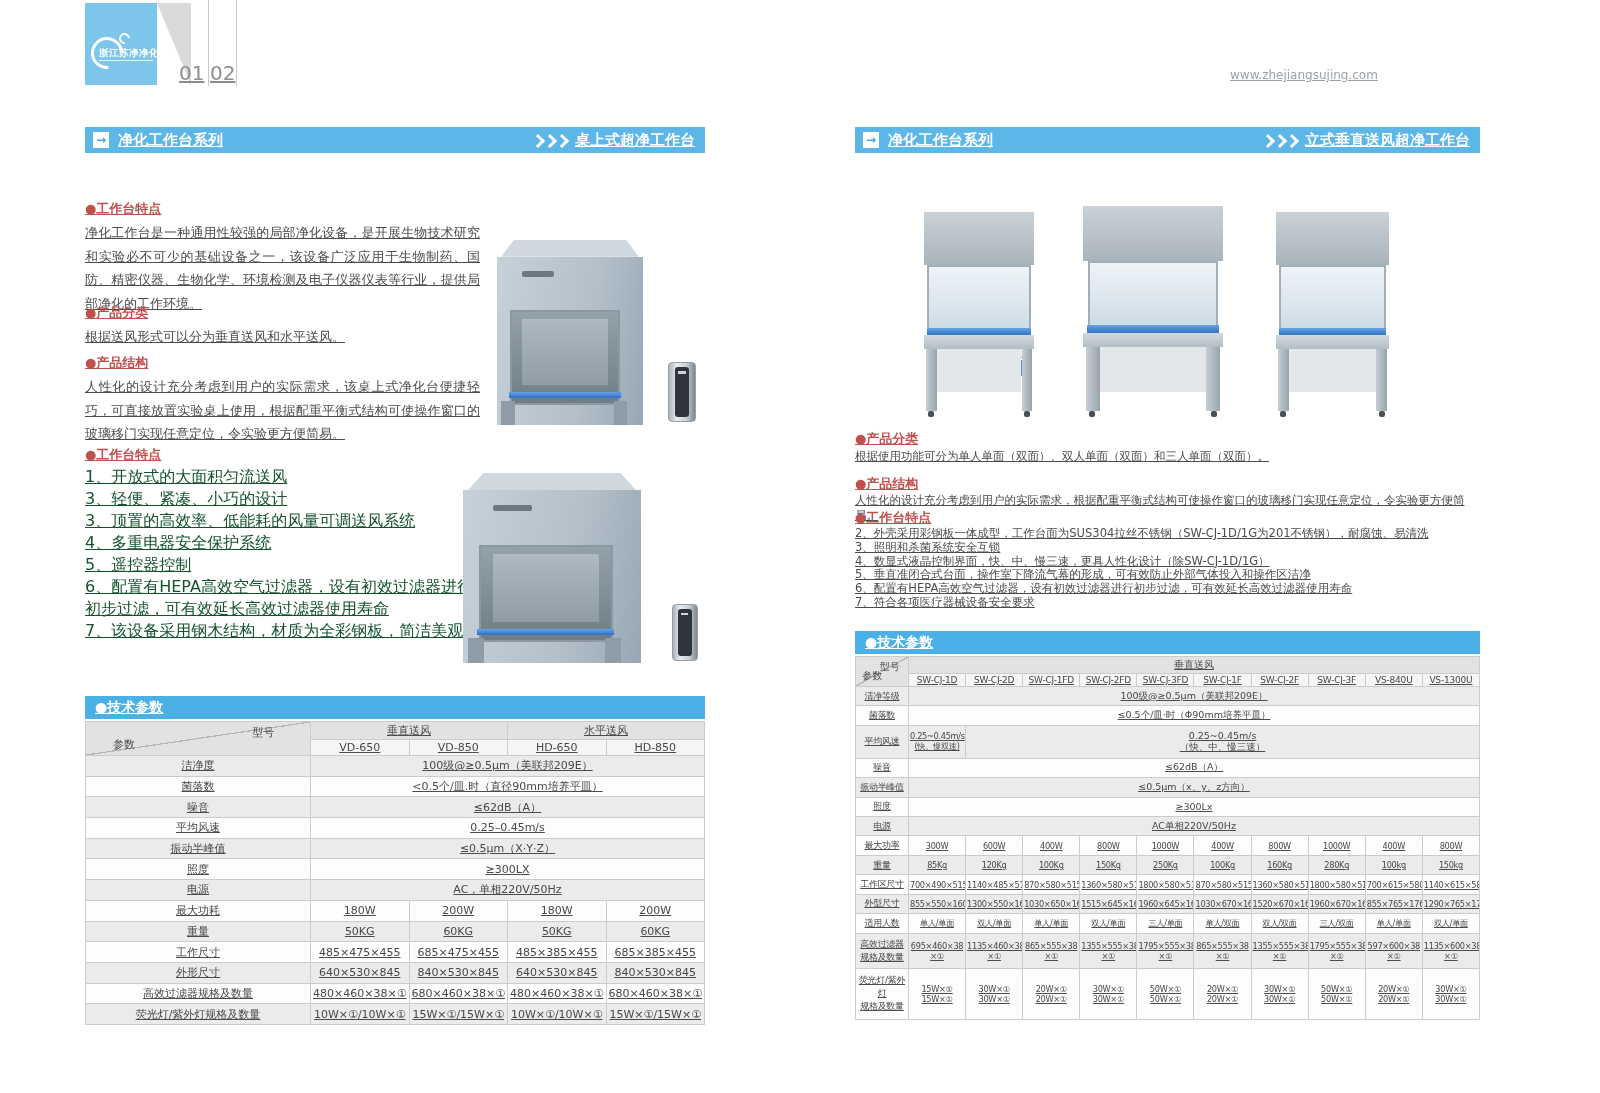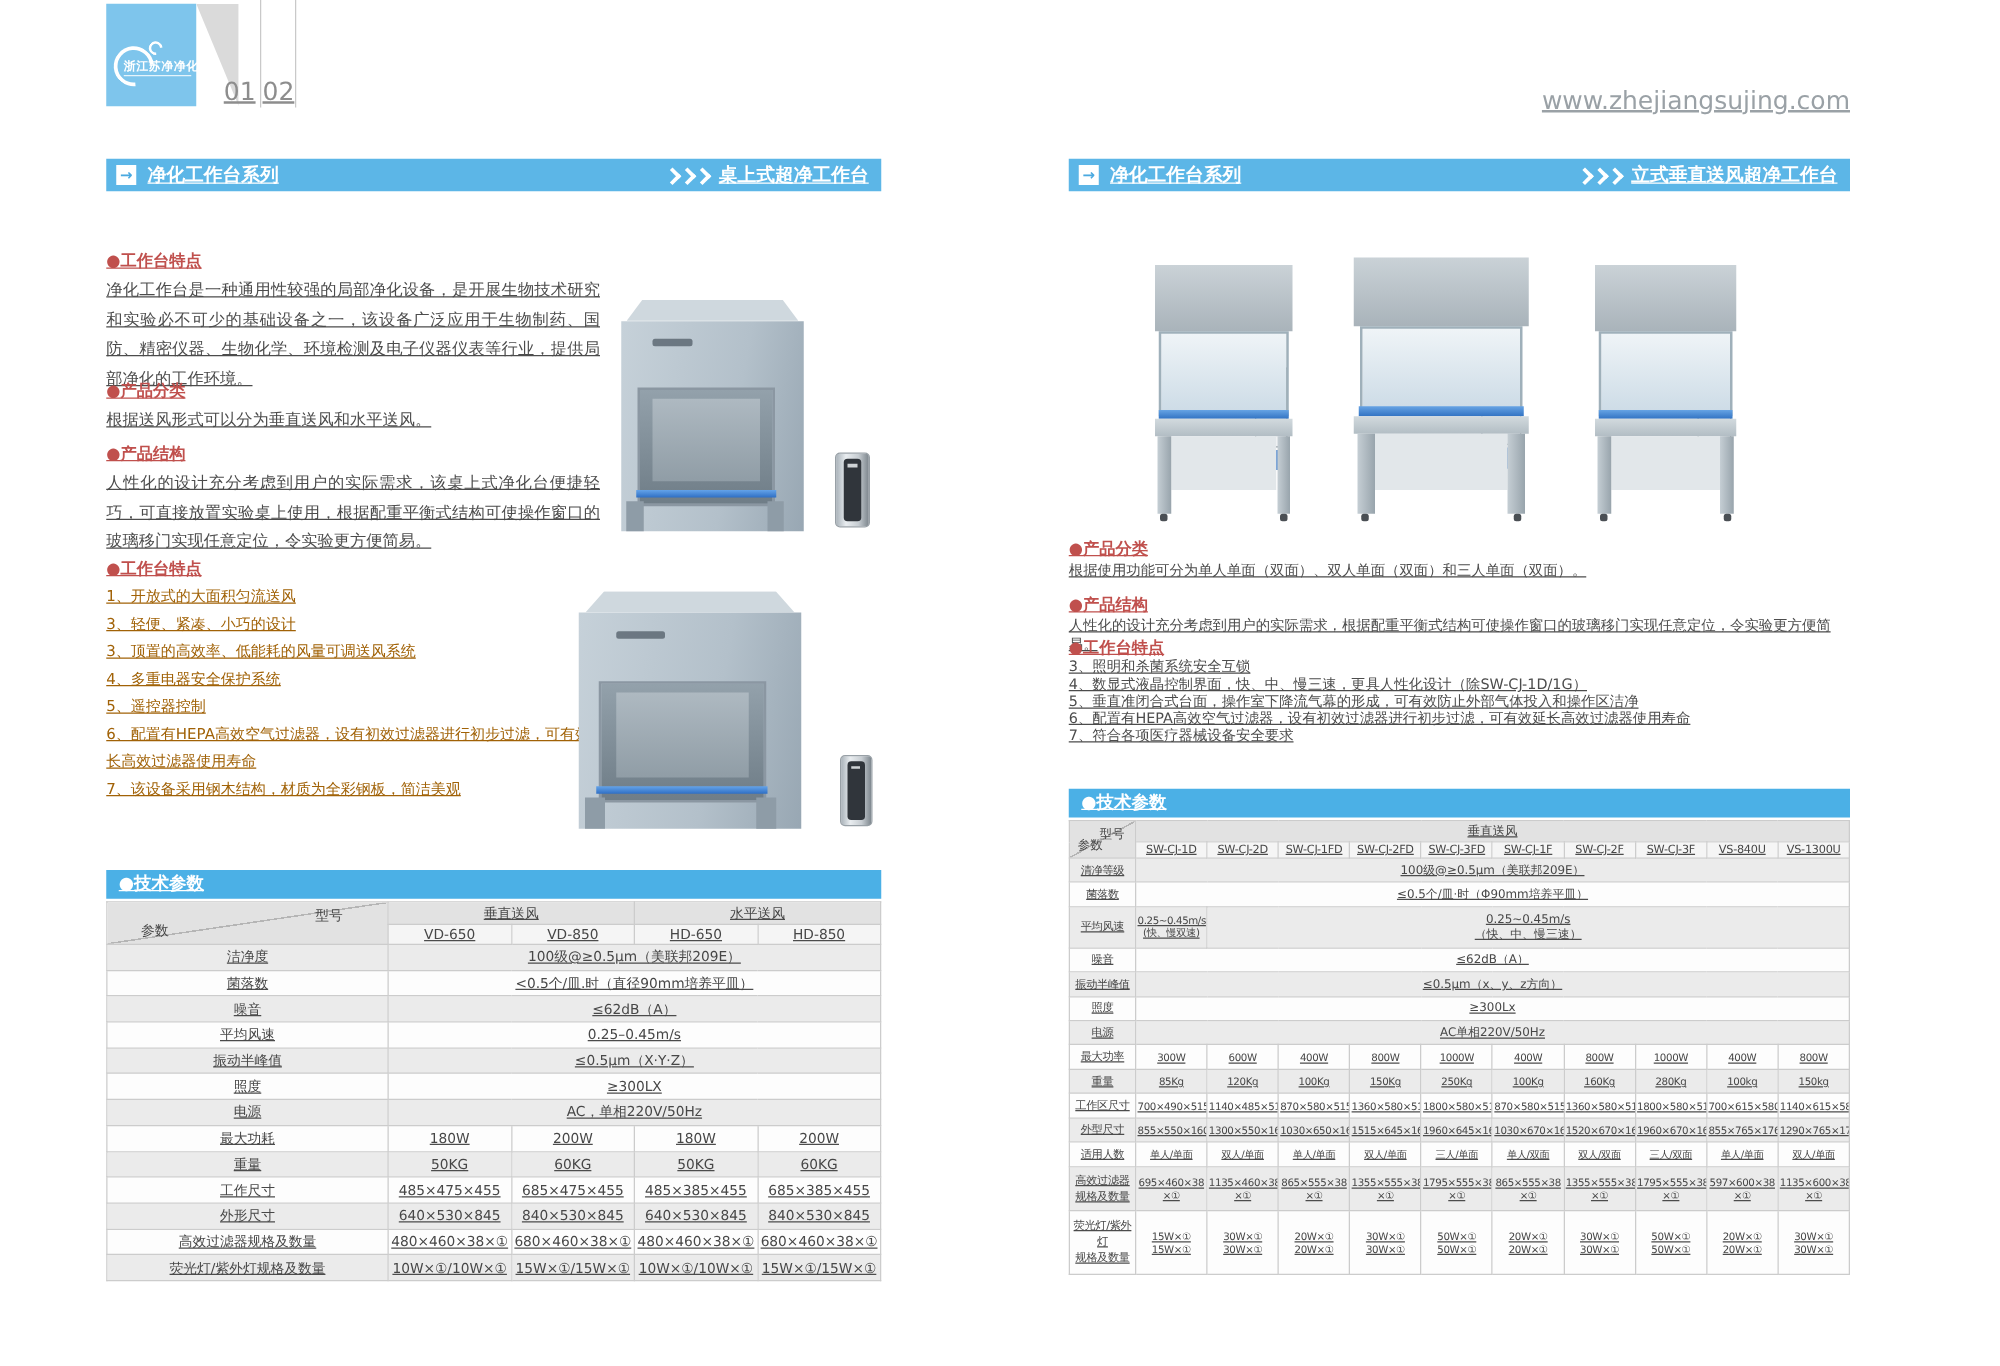--- a/index.html
+++ b/index.html
@@ -13,35 +13,35 @@
              border-radius:50%;border-right-color:transparent;transform:rotate(40deg);}
   .logo-dot{position:absolute;left:34px;top:30px;width:7px;height:7px;border:2px solid #fff;
             border-radius:50%;border-bottom-color:transparent;transform:rotate(-50deg);}
   .logo-text{position:absolute;left:14px;top:44px;width:56px;color:#fff;font-size:9.5px;
              font-weight:bold;letter-spacing:.5px;white-space:nowrap;}
   .logo-sub{position:absolute;left:14px;top:57px;width:54px;border-top:1px solid rgba(255,255,255,.8);}
   .logo-tri{left:157px;top:3px;width:34px;height:82px;background:#dadada;
             clip-path:polygon(0 0,100% 0,100% 100%);}
   .vline{top:0;width:1px;height:86px;background:#c9c9c9;}
   .pagenum{top:61px;font-size:20px;color:#8d8d8d;}
-  .site-url{left:1230px;top:68px;width:250px;text-align:right;font-size:20px;color:#9aa1a6;}
+  .site-url{left:1230px;top:68px;width:250px;font-size:12px;color:#9aa1a6;}
 
   
   .hbar{height:26px;background:#5cb6e7;display:flex;align-items:center;color:#fff;}
   .hbar-icon{width:16px;height:16px;background:#fff;margin:0 9px 0 8px;display:flex;
              align-items:center;justify-content:center;color:#4aa9e0;font-size:12px;font-weight:bold;}
   .hbar-series{font-size:15px;font-weight:bold;flex:1;}
   .chv{width:7px;height:7px;border-top:3px solid #fff;border-right:3px solid #fff;
        transform:rotate(45deg);display:inline-block;margin-left:2px;}
   .hbar-prod{font-size:15px;font-weight:bold;margin:0 10px 0 8px;}
 
   
   .sec-title{font-size:13px;font-weight:bold;color:#c0504d;}
   .sec-body{font-size:13px;line-height:23.5px;text-align:justify;color:#4c4c4c;}
-  .feat{font-size:12px;line-height:22px;color:#a16207;}
+  .feat{font-size:16px;line-height:22px;color:#14532d;}
   .feat div{white-space:normal;}
   .sec-body-sm{font-size:11.5px;line-height:15px;color:#4c4c4c;}
   .feat-sm{font-size:11.5px;line-height:13.8px;color:#4c4c4c;}
 
   
   .techbar{height:23px;background:#4bb0e6;color:#fff;font-size:14px;font-weight:bold;
            line-height:23px;padding-left:10px;box-sizing:border-box;}
 
   
   .pt-table{border-collapse:collapse;table-layout:fixed;width:100%;height:100%;}
@@ -332,20 +332,21 @@
   </div>
 
   <div class="abs sec-title" style="left:855px;top:430px;">●产品分类</div>
   <div class="abs sec-body-sm" style="left:855px;top:449px;width:630px;">根据使用功能可分为单人单面（双面）、双人单面（双面）和三人单面（双面）。</div>
 
   <div class="abs sec-title" style="left:855px;top:475px;">●产品结构</div>
   <div class="abs sec-body-sm" style="left:855px;top:493px;width:630px;">人性化的设计充分考虑到用户的实际需求，根据配重平衡式结构可使操作窗口的玻璃移门实现任意定位，令实验更方便简易。</div>
 
   <div class="abs sec-title" style="left:855px;top:509px;">●工作台特点</div>
   <div class="abs feat-sm" style="left:855px;top:527px;width:640px;">
+      <div>2、外壳采用彩钢板一体成型，工作台面为SUS304拉丝不锈钢（SW-CJ-1D/1G为201不锈钢），耐腐蚀、易清洗</div>
       <div>3、照明和杀菌系统安全互锁</div>
       <div>4、数显式液晶控制界面，快、中、慢三速，更具人性化设计（除SW-CJ-1D/1G）</div>
       <div>5、垂直准闭合式台面，操作室下降流气幕的形成，可有效防止外部气体投入和操作区洁净</div>
       <div>6、配置有HEPA高效空气过滤器，设有初效过滤器进行初步过滤，可有效延长高效过滤器使用寿命</div>
       <div>7、符合各项医疗器械设备安全要求</div>
     </div>
 
   <div class="abs techbar" style="left:855px;top:631px;width:625px;">●技术参数</div>
   <div class="abs" style="left:855px;top:656px;width:625px;height:364px;">
       <table class="pt-table tbl-right">

